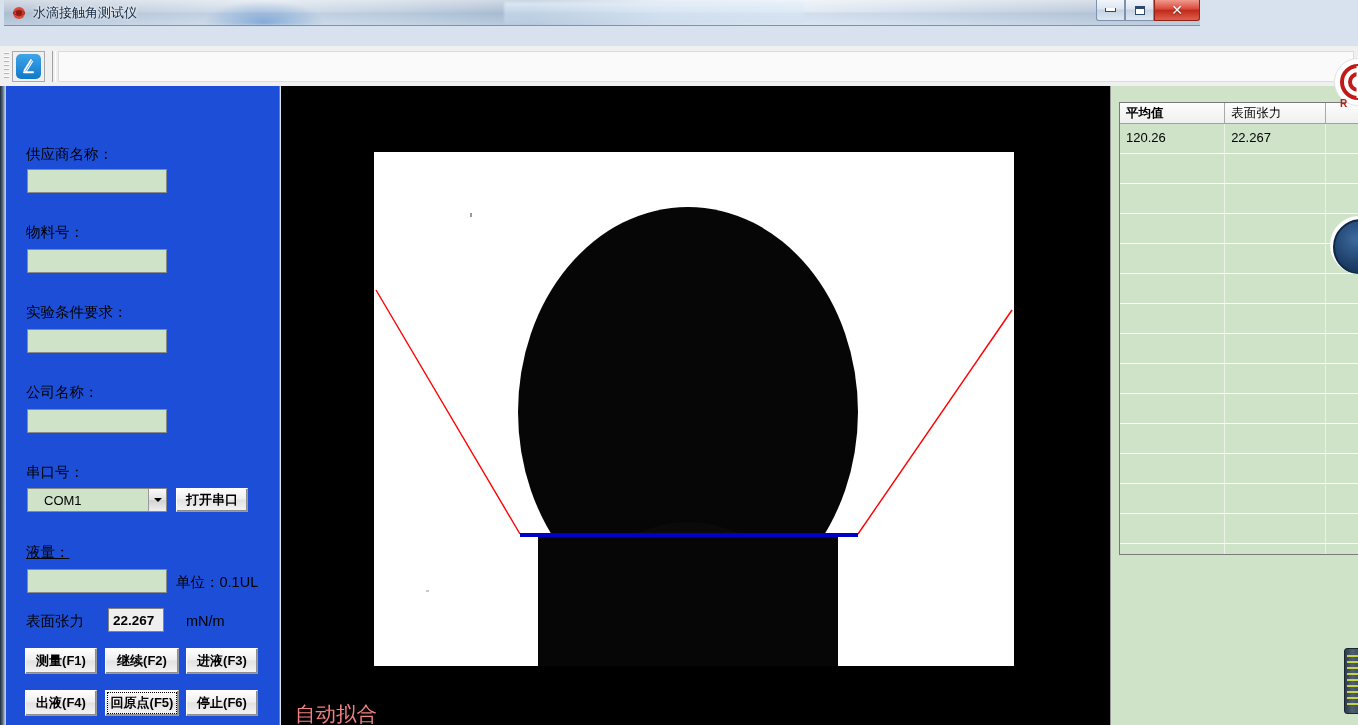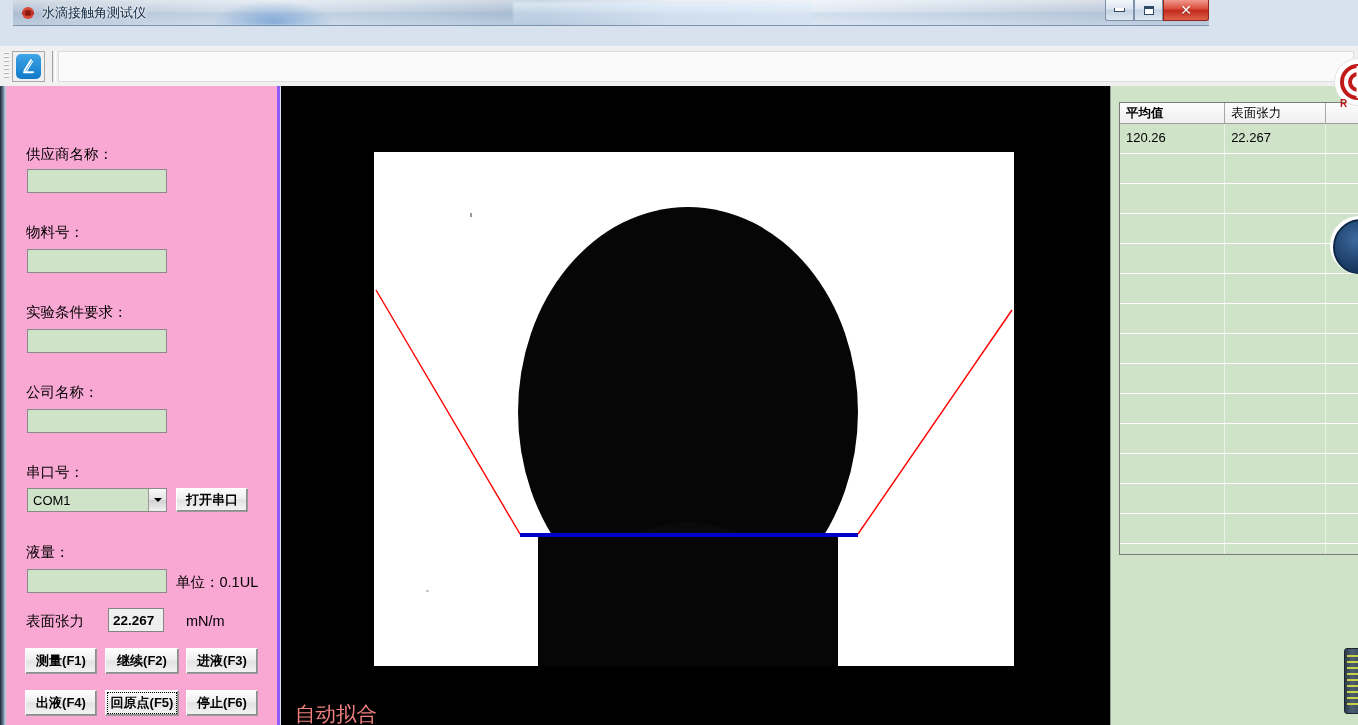--- a/index.html
+++ b/index.html
@@ -6,21 +6,21 @@
   body{
     width:1358px;height:725px;overflow:hidden;
     font-family:"Liberation Sans","DejaVu Sans",sans-serif;
     background:#d7e2ee;
     -webkit-font-smoothing:antialiased;
   }
   #app{position:relative;width:1358px;height:725px;overflow:hidden;}
 
   
   .titlebar{
-    position:absolute;left:13px;top:0;width:1196px;height:26px;
+    position:absolute;left:4px;top:0;width:1196px;height:26px;
     background:
       linear-gradient(to bottom,rgba(255,255,255,.55),rgba(226,236,247,.30) 48%,rgba(188,206,227,.42) 52%,rgba(214,228,243,.55)),
       linear-gradient(to right,#9fb0c4 0%,#b9c7d8 12%,#cdd9e6 22%,#b3c4d6 33%,#8fa6c0 44%,#d2dcea 55%,#e3eaf3 66%,#c9d5e4 78%,#aebdd0 90%,#9db0c6 100%);
     border-bottom:1px solid #7d93ab;
     box-sizing:border-box;
   }
   .title-ghost{
     position:absolute;left:500px;top:2px;width:300px;height:22px;
     background:linear-gradient(to bottom,rgba(225,238,250,.75),rgba(200,218,238,.35));
     border-radius:2px;filter:blur(1px);
@@ -90,36 +90,36 @@
     border-left:1px solid #9f9f9f;border-right:1px solid #fff;
   }
   .tb-field{
     position:absolute;left:58px;top:5px;width:1296px;height:31px;
     background:#fafafa;border:1px solid #dcdcdc;box-sizing:border-box;
   }
 
   
   .leftpanel{
     position:absolute;left:0;top:86px;width:280px;height:639px;
-    background:#f9a8d4;border-right:3px solid #8b5cf6;box-sizing:border-box;
+    background:#1d4ed8;border-right:1px solid #8b5cf6;box-sizing:border-box;
   }
   .lp-edge{
     position:absolute;left:0;top:86px;width:6px;height:639px;
     background:linear-gradient(to right,#1c2a38,#55657a 40%,#9fb0c4 75%,#cfd9e4);
   }
   .f-label{position:absolute;font-size:14.5px;color:#000;white-space:nowrap;}
   .f-input{
     position:absolute;background:#cfe3c9;border:1px solid #8a8a8a;box-sizing:border-box;
     font-size:13px;color:#000;padding:2px 4px;font-family:inherit;
   }
   .f-combo{
     position:absolute;background:#cfe3c9;border:1px solid #8a8a8a;box-sizing:border-box;
     display:flex;align-items:center;
   }
-  .f-combo .cval{flex:1;font-size:13px;padding-left:5px;color:#000;}
+  .f-combo .cval{flex:1;font-size:13px;padding-left:16px;color:#000;}
   .f-combo .carrow{
     width:17px;height:100%;
     background:linear-gradient(to bottom,#fafafa,#e3e3e3 48%,#d2d2d2 52%,#efefef);
     border-left:1px solid #9a9a9a;
     display:flex;align-items:center;justify-content:center;
   }
   .tri-down{width:0;height:0;border-left:4px solid transparent;border-right:4px solid transparent;border-top:4px solid #000;}
   .btn{
     position:absolute;box-sizing:border-box;
     background:linear-gradient(to bottom,#fdfdfd,#efefef 45%,#e2e2e2 50%,#f4f4f4);
@@ -268,21 +268,21 @@
 
     <div class="f-label" style="left:26px;top:377px;">串口号：</div>
     <div class="f-combo" style="left:27px;top:402px;width:140px;height:24px;">
       <div class="cval">COM1</div>
       <div class="carrow">
           <div class="tri-down"></div>
         </div>
     </div>
     <div class="btn" style="left:176px;top:402px;width:72px;height:24px;">打开串口</div>
 
-    <div class="f-label" style="left:26px;top:457px;">液量：</div>
+    <div class="f-label" style="left:26px;top:457px;text-decoration:underline;">液量：</div>
     <input class="f-input" style="left: 27px; top: 483px; width: 140px; height: 24px;" value="">
     <div class="plain" style="left:176px;top:487px;">单位：0.1UL</div>
 
     <div class="plain" style="left:26px;top:526px;">表面张力</div>
     <div class="ro-box" style="left:108px;top:522px;width:56px;height:24px;">22.267</div>
     <div class="plain" style="left:186px;top:527px;">mN/m</div>
 
     <div class="btn" style="left:25px;top:562px;width:72px;height:26px;">测量(F1)</div>
     <div class="btn" style="left:105px;top:562px;width:74px;height:26px;">继续(F2)</div>
     <div class="btn" style="left:186px;top:562px;width:72px;height:26px;">进液(F3)</div>

